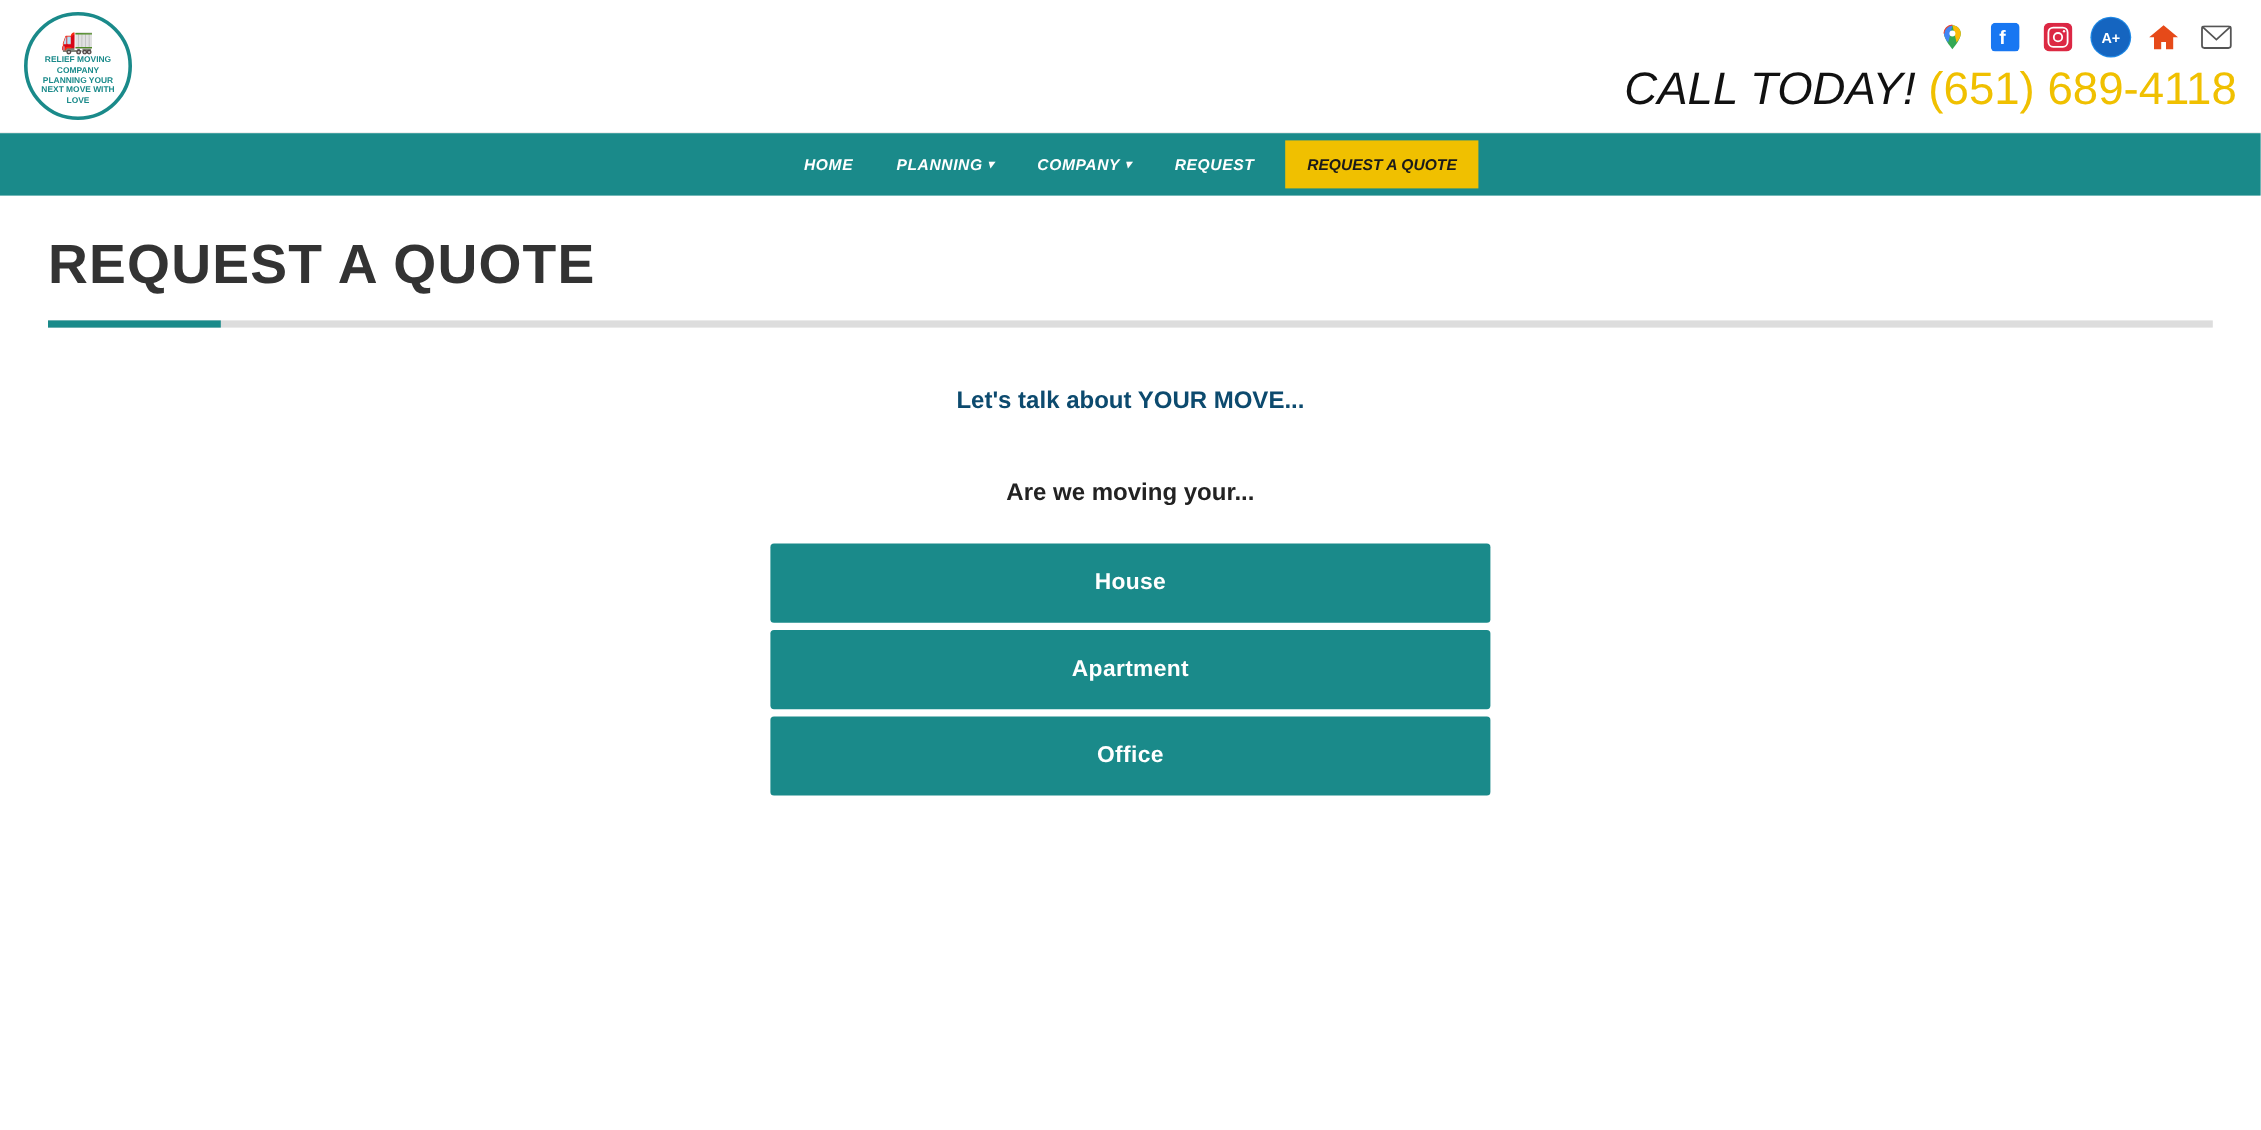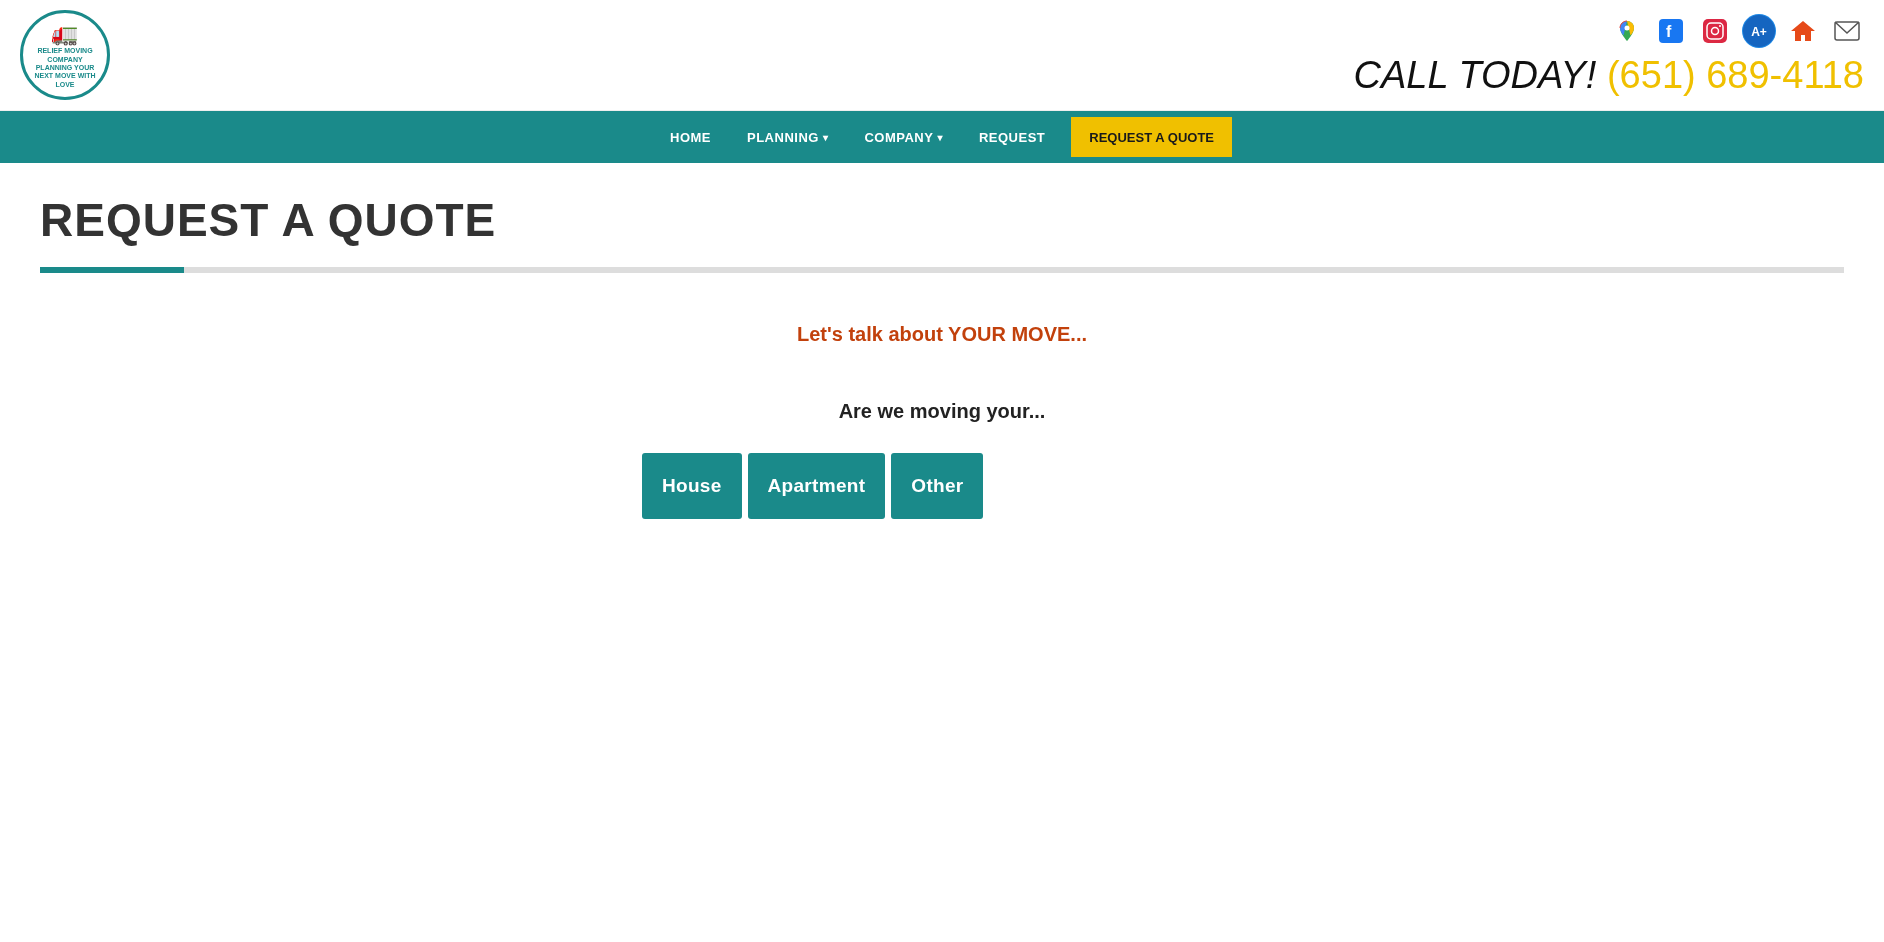--- a/index.html
+++ b/index.html
@@ -89,20 +89,21 @@
 
     
     .navbar {
       background: #1a8a8a;
       display: flex;
       align-items: center;
       justify-content: center;
       gap: 0;
       padding: 0 6px;
       height: 52px;
+      font-style: italic;
     }
     .nav-item {
       color: #fff;
       font-size: 13px;
       font-weight: bold;
       letter-spacing: 0.5px;
       padding: 0 18px;
       cursor: pointer;
       height: 52px;
       display: flex;
@@ -153,35 +154,35 @@
     
     .quote-section {
       display: flex;
       flex-direction: column;
       align-items: center;
       padding: 10px 0 40px 0;
     }
     .quote-subtitle {
       font-size: 20px;
       font-weight: bold;
-      color: #c2410c;
+      color: #0c4a6e;
       text-align: center;
       margin-bottom: 6px;
     }
     .quote-subtext {
       font-size: 20px;
       font-weight: bold;
       color: #222;
       text-align: center;
       margin-bottom: 30px;
       margin-top: 48px;
     }
     .move-options {
       display: flex;
-      flex-direction: row;
+      flex-direction: column;
       gap: 6px;
       width: 600px;
     }
     .move-btn {
       background: #1a8a8a;
       color: #fff;
       border: none;
       padding: 22px 20px;
       font-size: 19px;
       font-weight: bold;
@@ -289,16 +290,16 @@
   <div class="progress-bar-container">
     <div class="progress-bar-fill"></div>
   </div>
 
   <div class="quote-section">
     <p class="quote-subtitle">Let's talk about YOUR MOVE...</p>
     <p class="quote-subtext">Are we moving your...</p>
     <div class="move-options">
       <button class="move-btn">House</button>
       <button class="move-btn">Apartment</button>
-      <button class="move-btn">Other</button>
+      <button class="move-btn">Office</button>
     </div>
   </div>
 </div>
 
 </body></html>

